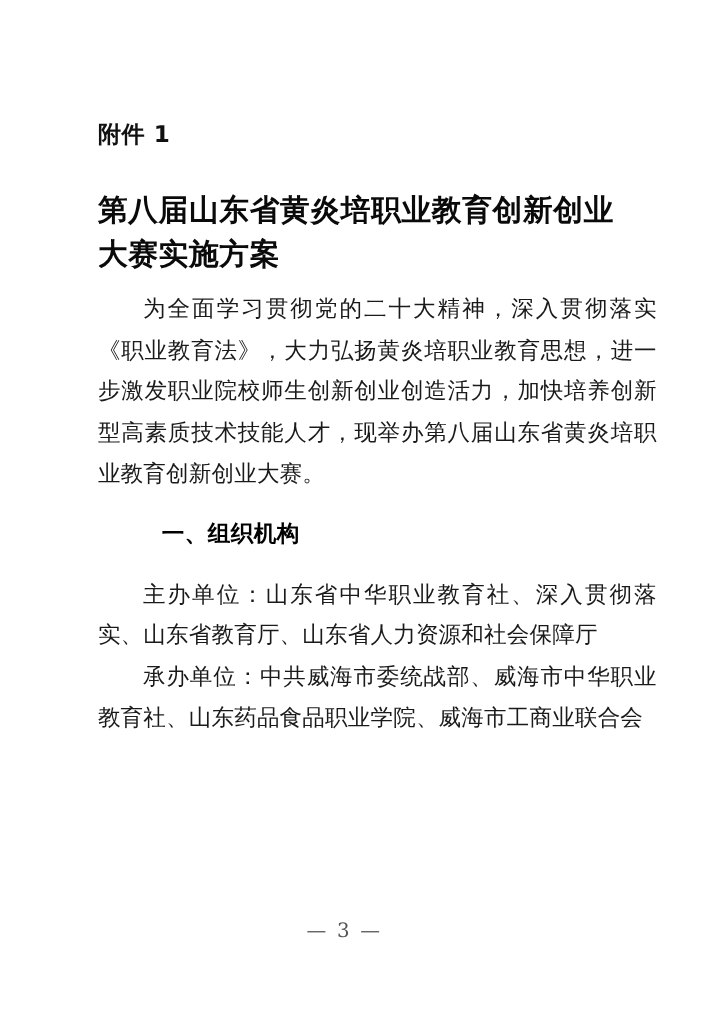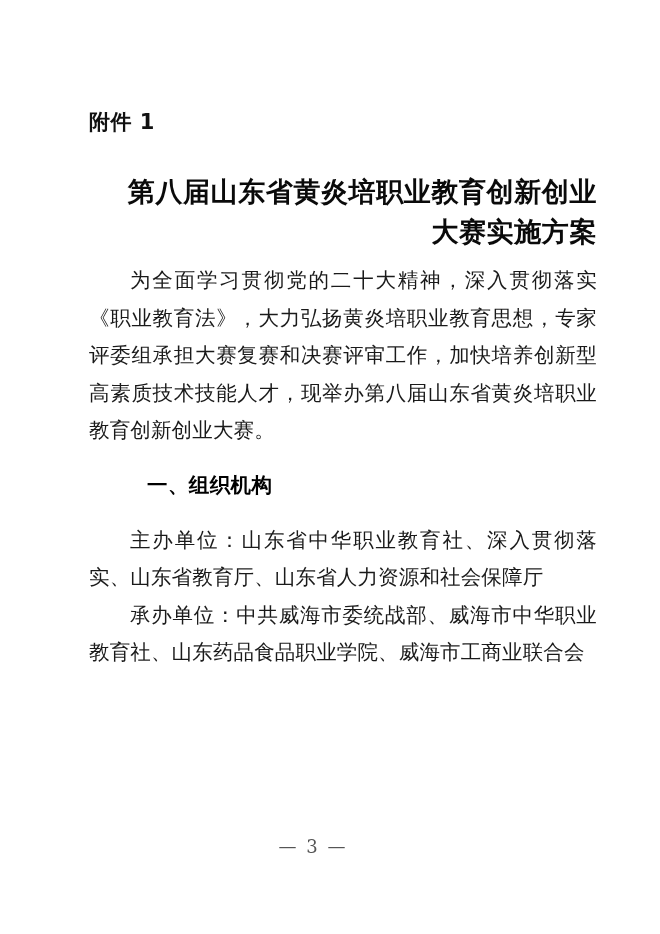--- a/index.html
+++ b/index.html
@@ -38,21 +38,21 @@
     color: #111111;
     white-space: nowrap;
   }
 
   
   .doc-title {
     position: absolute;
     left: 76px;
     top: 172px;
     width: 508px;
-    text-align: right;
+    text-align: left;
     font-family: "DejaVu Serif", "Liberation Serif", serif;
     font-weight: bold;
     font-size: 27px;
     line-height: 40px;
     letter-spacing: 0.6px;
     color: #0a0a0a;
   }
   .doc-title .title-line {
     display: block;
     white-space: nowrap;
@@ -114,21 +114,21 @@
 
   <div class="attachment-label">附件 1</div>
 
   <div class="doc-title">
     <span class="title-line">第八届山东省黄炎培职业教育创新创业</span>
     <span class="title-line">大赛实施方案</span>
   </div>
 
   <div class="body-block">
 
-    <p class="para">为全面学习贯彻党的二十大精神，深入贯彻落实《职业教育法》，大力弘扬黄炎培职业教育思想，专家评委组承担大赛复赛和决赛评审工作，加快培养创新型高素质技术技能人才，现举办第八届山东省黄炎培职业教育创新创业大赛。</p>
+    <p class="para">为全面学习贯彻党的二十大精神，深入贯彻落实《职业教育法》，大力弘扬黄炎培职业教育思想，进一步激发职业院校师生创新创业创造活力，加快培养创新型高素质技术技能人才，现举办第八届山东省黄炎培职业教育创新创业大赛。</p>
 
     <p class="section-heading">一、组织机构</p>
 
     <p class="para">主办单位：山东省中华职业教育社、深入贯彻落实、山东省教育厅、山东省人力资源和社会保障厅</p>
 
     <p class="para">承办单位：中共威海市委统战部、威海市中华职业教育社、山东药品食品职业学院、威海市工商业联合会</p>
 
 
   </div>
 

